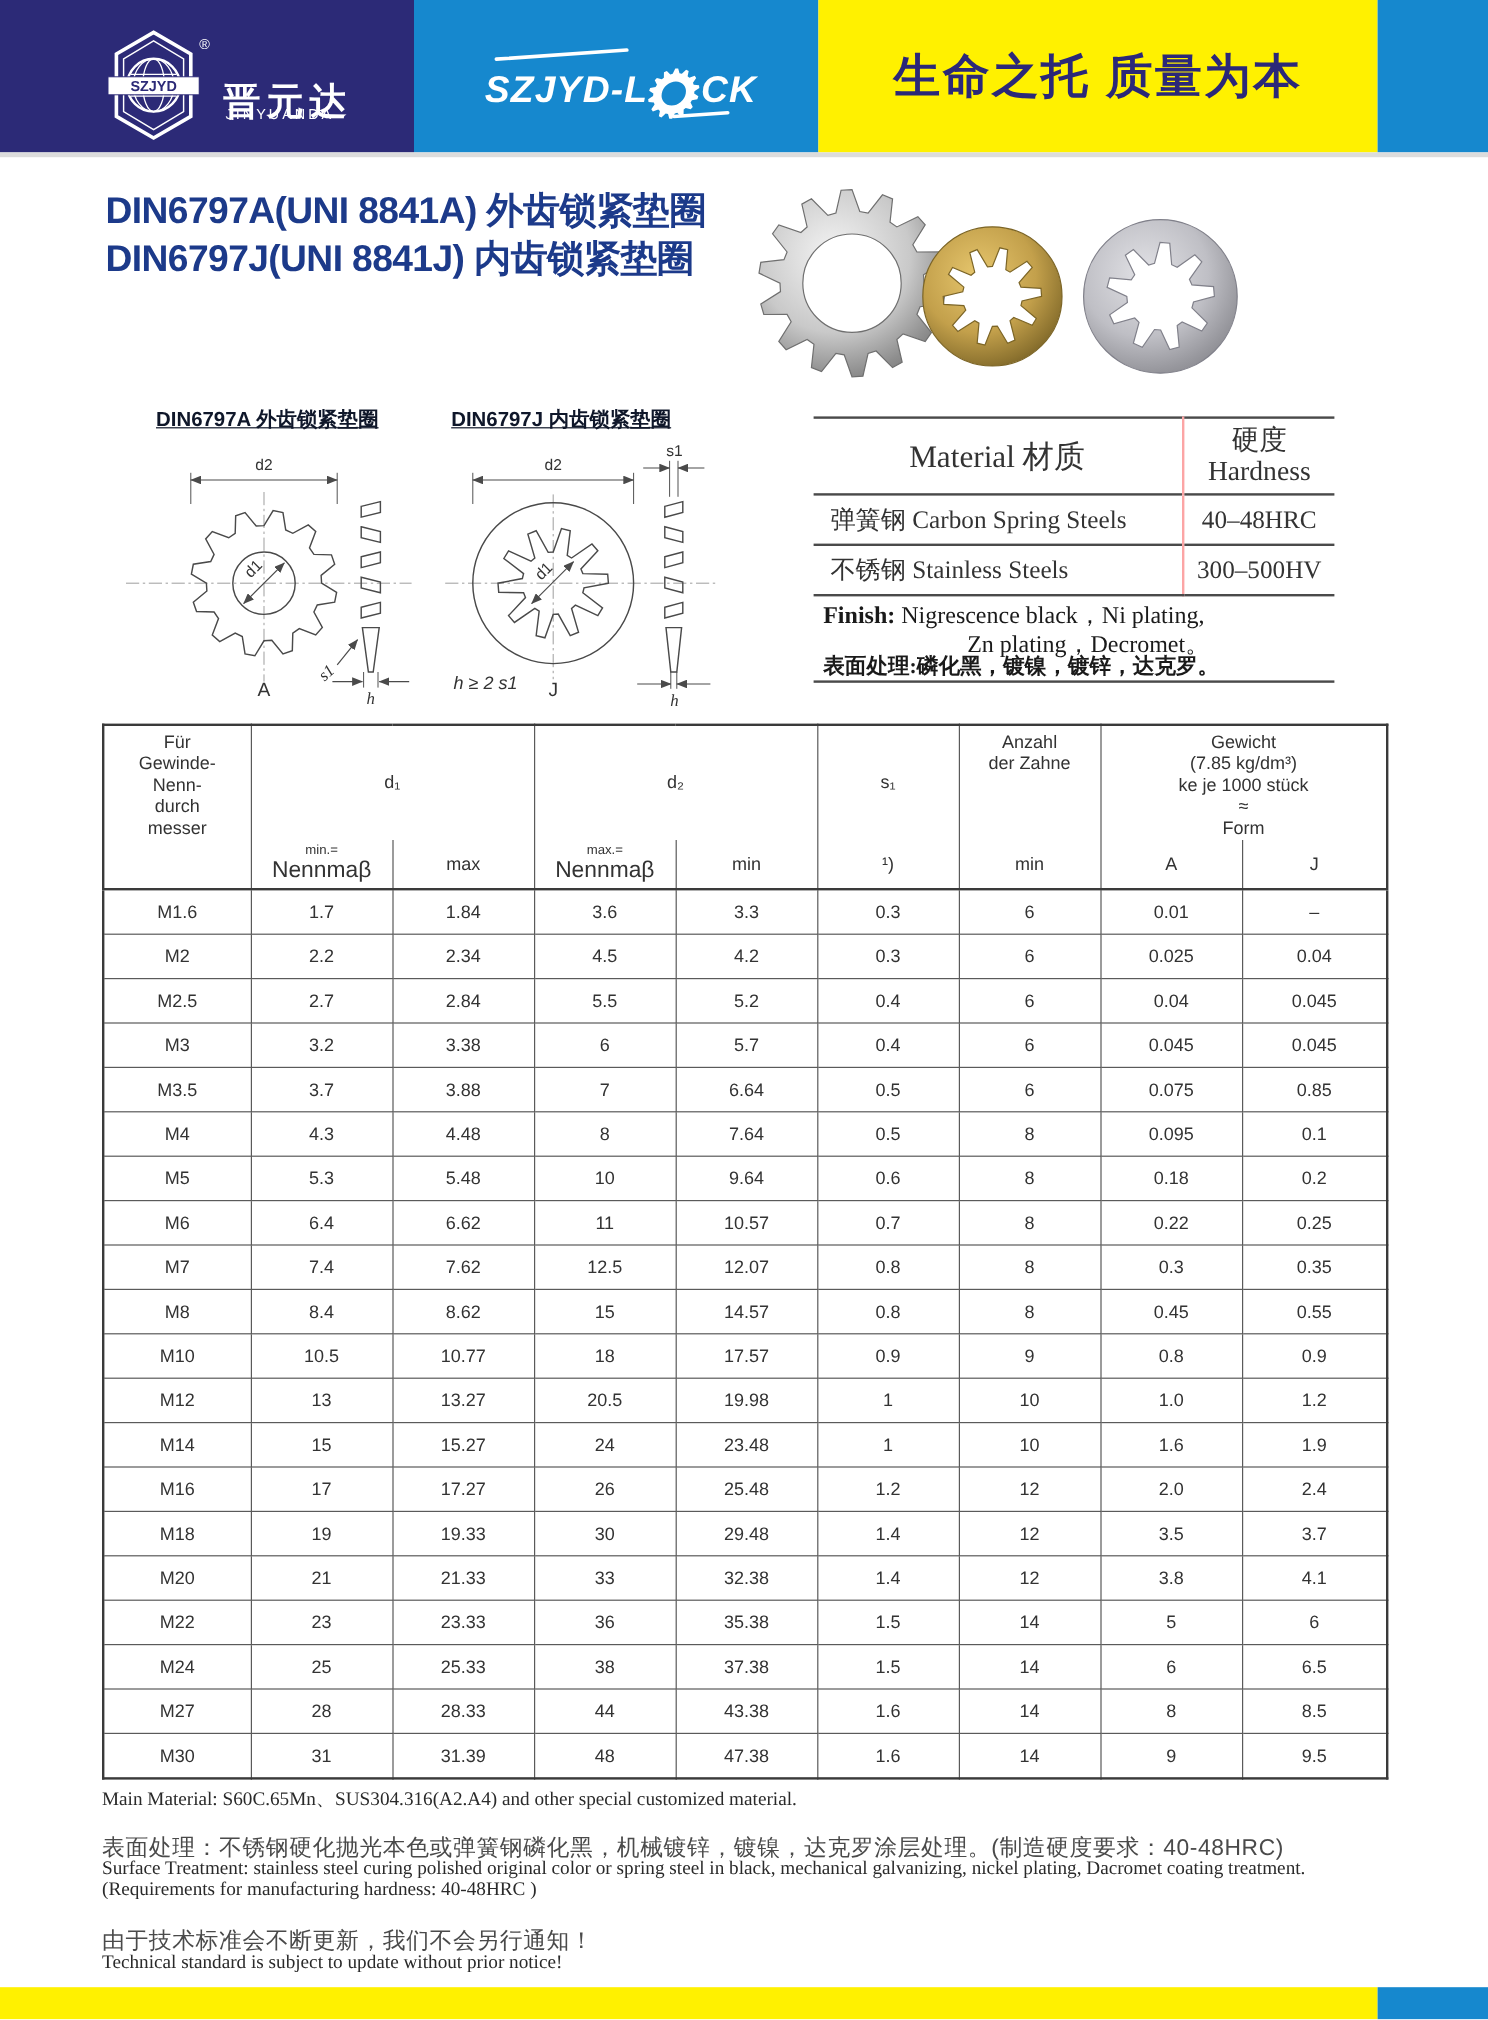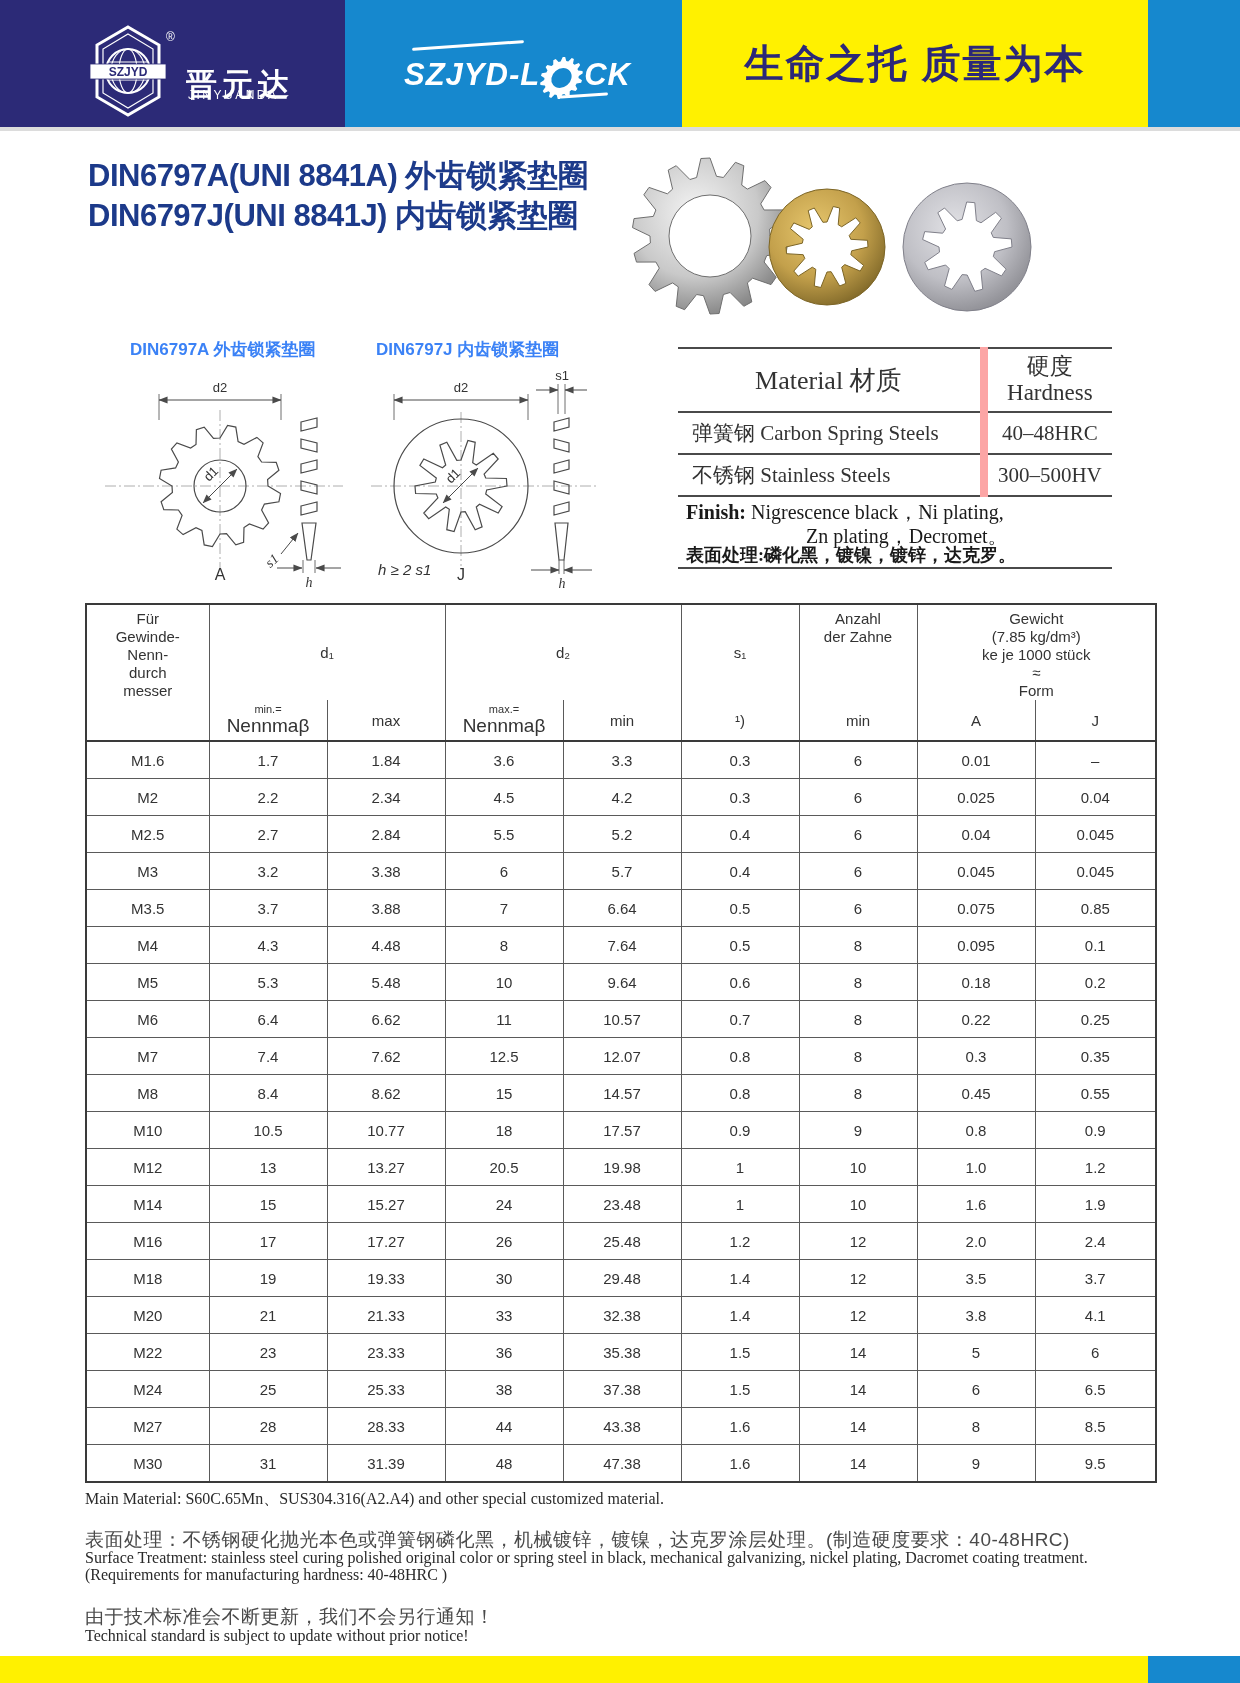--- a/index.html
+++ b/index.html
@@ -24,36 +24,36 @@
   .swoosh{background:#fff;height:3px;border-radius:2px;}
   .sw1{left:412px;top:44px;width:112px;transform:rotate(-4deg);}
   .sw2{left:560px;top:94px;width:48px;transform:rotate(-4deg);}
 
   .slogan{color:#2B2878;font-size:39px;font-weight:bold;letter-spacing:2px;}
 
   
   .title{left:88px;top:156px;color:#1C3A8A;font-size:31px;font-weight:bold;line-height:40px;letter-spacing:-0.5px;}
 
   
-  .draw-label{top:338px;font-size:17px;color:#3b82f6;font-weight:bold;}
+  .draw-label{top:338px;font-size:17px;color:#0f172a;font-weight:bold;text-decoration:underline;}
   .draw .ln{fill:none;stroke:#4a4a4a;stroke-width:1.2;}
   .draw .thin{stroke:#4a4a4a;stroke-width:0.8;}
   .draw .cl{stroke:#9a9a9a;stroke-width:0.8;stroke-dasharray:11,3,2,3;}
   .draw line.dim,.draw line.dim1{stroke:#4a4a4a;stroke-width:1;}
   .dlab{font-family:"Liberation Sans",sans-serif;font-size:13px;fill:#333;}
   .dlab.big{font-size:16px;}
   .dlab.it{font-style:italic;font-family:"Liberation Serif",serif;font-size:14px;}
   .hnote{left:378px;top:561px;font-size:15px;font-style:italic;color:#333;}
 
   
   .mat-wrap{left:678px;top:347px;width:434px;font-family:"Liberation Serif","DejaVu Serif",serif;}
   table.mat{width:434px;border-collapse:collapse;}
   table.mat td{border-top:2px solid #4a4a4a;vertical-align:middle;}
   table.mat tr.last td{border-bottom:2px solid #4a4a4a;}
-  table.mat td.c1{width:308px;border-right:8px solid #fca5a5;padding-left:14px;}
+  table.mat td.c1{width:308px;border-right:2px solid #fca5a5;padding-left:14px;}
   table.mat td.c2{width:126px;text-align:center;margin-left:44px;}
   .mat-h1{font-size:26px;text-align:center;height:64px;}
   .mat-hr{font-size:23px;line-height:26px;}
   .mat-row{font-size:21px;height:42px;}
   .finish{left:678px;top:497px;width:434px;height:70px;border-bottom:2px solid #4a4a4a;
           font-family:"Liberation Serif","DejaVu Serif",serif;font-size:20px;color:#1a1a1a;}
   .finish .l1{position:absolute;left:8px;top:2px;}
   .finish .l2{position:absolute;left:128px;top:26px;}
   .finish .l3{position:absolute;left:8px;top:46px;font-size:18px;font-weight:bold;}
 

